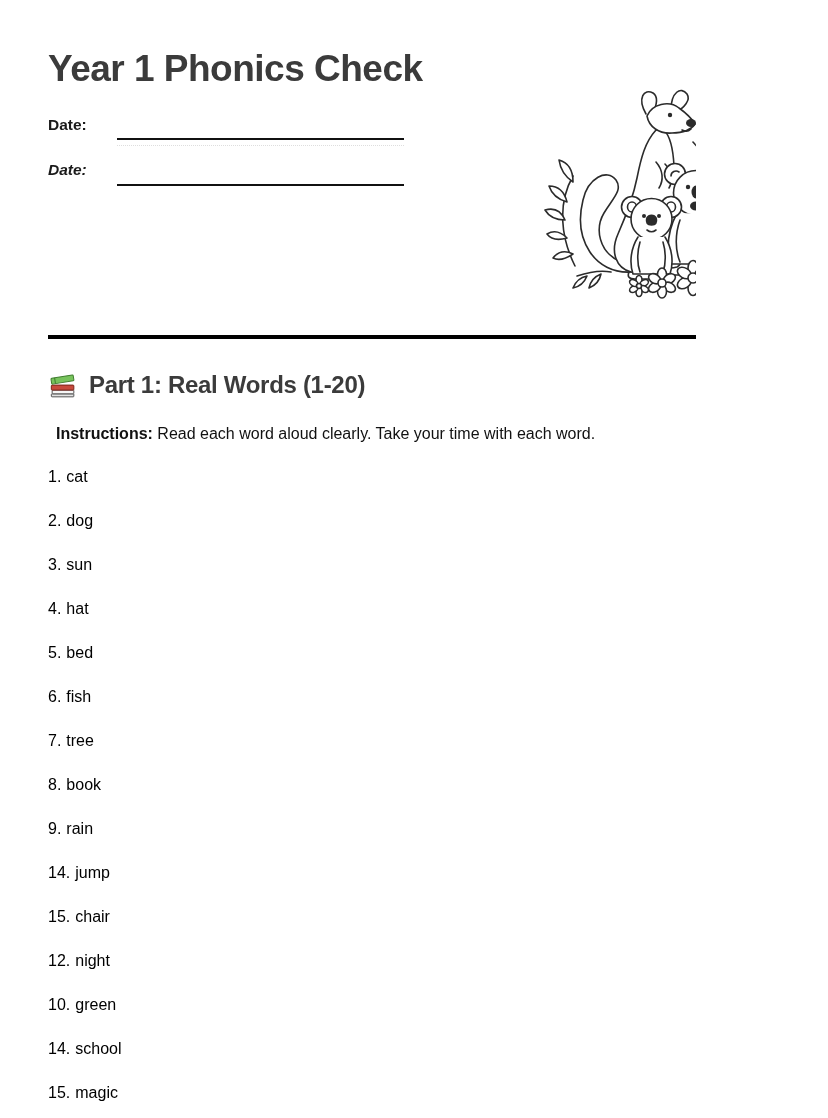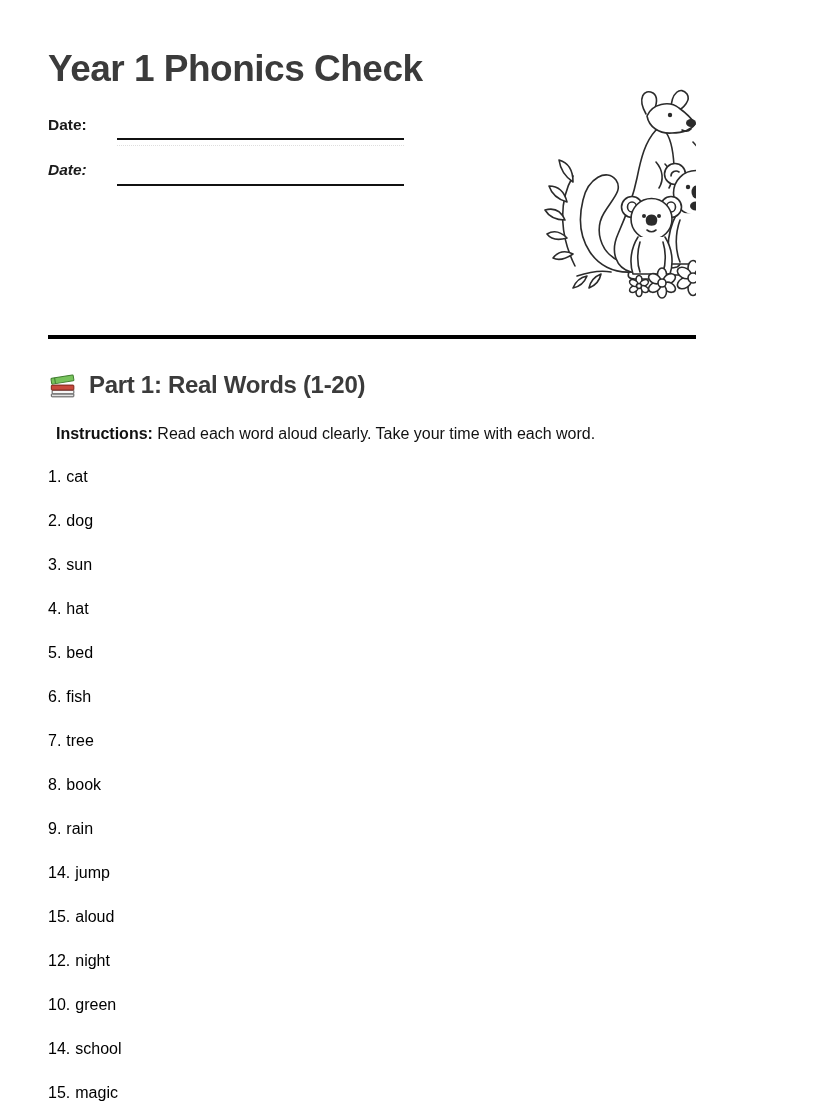--- a/index.html
+++ b/index.html
@@ -215,20 +215,20 @@
     <li class="word-item"><span class="num">1.</span><span>cat</span></li>
     <li class="word-item"><span class="num">2.</span><span>dog</span></li>
     <li class="word-item"><span class="num">3.</span><span>sun</span></li>
     <li class="word-item"><span class="num">4.</span><span>hat</span></li>
     <li class="word-item"><span class="num">5.</span><span>bed</span></li>
     <li class="word-item"><span class="num">6.</span><span>fish</span></li>
     <li class="word-item"><span class="num">7.</span><span>tree</span></li>
     <li class="word-item"><span class="num">8.</span><span>book</span></li>
     <li class="word-item"><span class="num">9.</span><span>rain</span></li>
     <li class="word-item"><span class="num">14.</span><span>jump</span></li>
-    <li class="word-item"><span class="num">15.</span><span>aloud</span></li>
+    <li class="word-item"><span class="num">15.</span><span>chair</span></li>
     <li class="word-item"><span class="num">12.</span><span>night</span></li>
     <li class="word-item"><span class="num">10.</span><span>green</span></li>
     <li class="word-item"><span class="num">14.</span><span>school</span></li>
     <li class="word-item"><span class="num">15.</span><span>magic</span></li>
   </ul>
 
 </div>
 
 </body></html>

